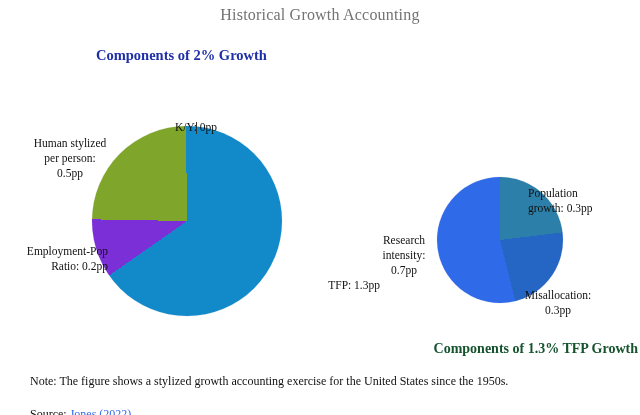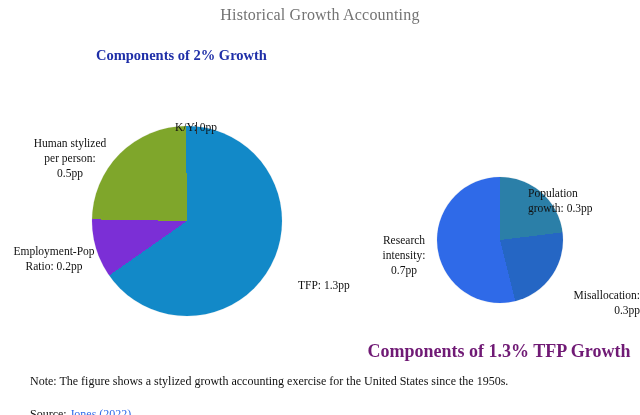--- a/index.html
+++ b/index.html
@@ -65,21 +65,21 @@
     position: absolute;
     font-size: 11.5px;
     line-height: 1.3;
     color: #111111;
     font-family: "Liberation Serif", serif;
   }
 
   .lbl-ky      { top: 120px; left: 136px; width: 120px; text-align: center; }
   .lbl-human   { top: 136px; left: 18px;  width: 104px; text-align: center; }
   .lbl-emp     { top: 244px; left: 0px;   width: 108px; text-align: center; }
-  .lbl-tfp     { top: 278px; left: 298px; width: 90px;  text-align: left; }
+  .lbl-tfp     { top: 278px; left: 290px; width: 90px;  text-align: right; }
 
   .leader {
     position: absolute;
     background: #333;
   }
   .leader-ky {
     top: 122px; left: 196px; width: 1px; height: 12px;
   }
 
   
@@ -94,32 +94,32 @@
       conic-gradient(
         from 0deg,
         #2b7fa8 0deg 83deg,
         #2566c4 83deg 166deg,
         #2f6ae8 166deg 360deg
       );
     box-shadow: 0 0 0 0.5px rgba(0,0,0,0.06);
   }
 
   .lbl-pop     { top: 186px; left: 528px; width: 104px; text-align: left; }
-  .lbl-mis     { top: 288px; left: 540px; width: 100px; text-align: right; }
+  .lbl-mis     { top: 288px; left: 508px; width: 100px; text-align: center; }
   .lbl-res     { top: 233px; left: 366px; width: 76px;  text-align: center; font-family: Liberation Serif, serif; }
 
   .right-panel-title {
     position: absolute;
     top: 341px;
     left: 360px;
     width: 278px;
-    text-align: center;
+    text-align: right;
     font-weight: bold;
-    font-size: 18px;
-    color: #701a75;
+    font-size: 14px;
+    color: #14532d;
   }
 
   
   .footer {
     position: absolute;
     left: 30px;
     top: 373px;
     width: 592px;
     font-size: 12px;
     line-height: 1.45;
@@ -139,21 +139,21 @@
   <span>Components of 2% Growth</span>
 </div>
 
 <div class="pie-left"></div>
 <div class="leader leader-ky"></div>
 
 <div class="lbl lbl-ky">K/Y: 0pp</div>
 <div class="lbl lbl-human" style="white-space:pre-line;">Human stylized
 per person:
 0.5pp</div>
-<div class="lbl lbl-emp" style="white-space:pre-line;">Employment-Pop
+<div class="lbl lbl-emp" style="white-space:pre-line;text-align:right;">Employment-Pop
 Ratio: 0.2pp</div>
 <div class="lbl lbl-tfp">TFP: 1.3pp</div>
 
 <div class="pie-right"></div>
 
 <div class="lbl lbl-pop" style="white-space:pre-line;">Population
 growth: 0.3pp</div>
 <div class="lbl lbl-mis" style="white-space:pre-line;">Misallocation:
 0.3pp</div>
 <div class="lbl lbl-res" style="white-space:pre-line;">Research

